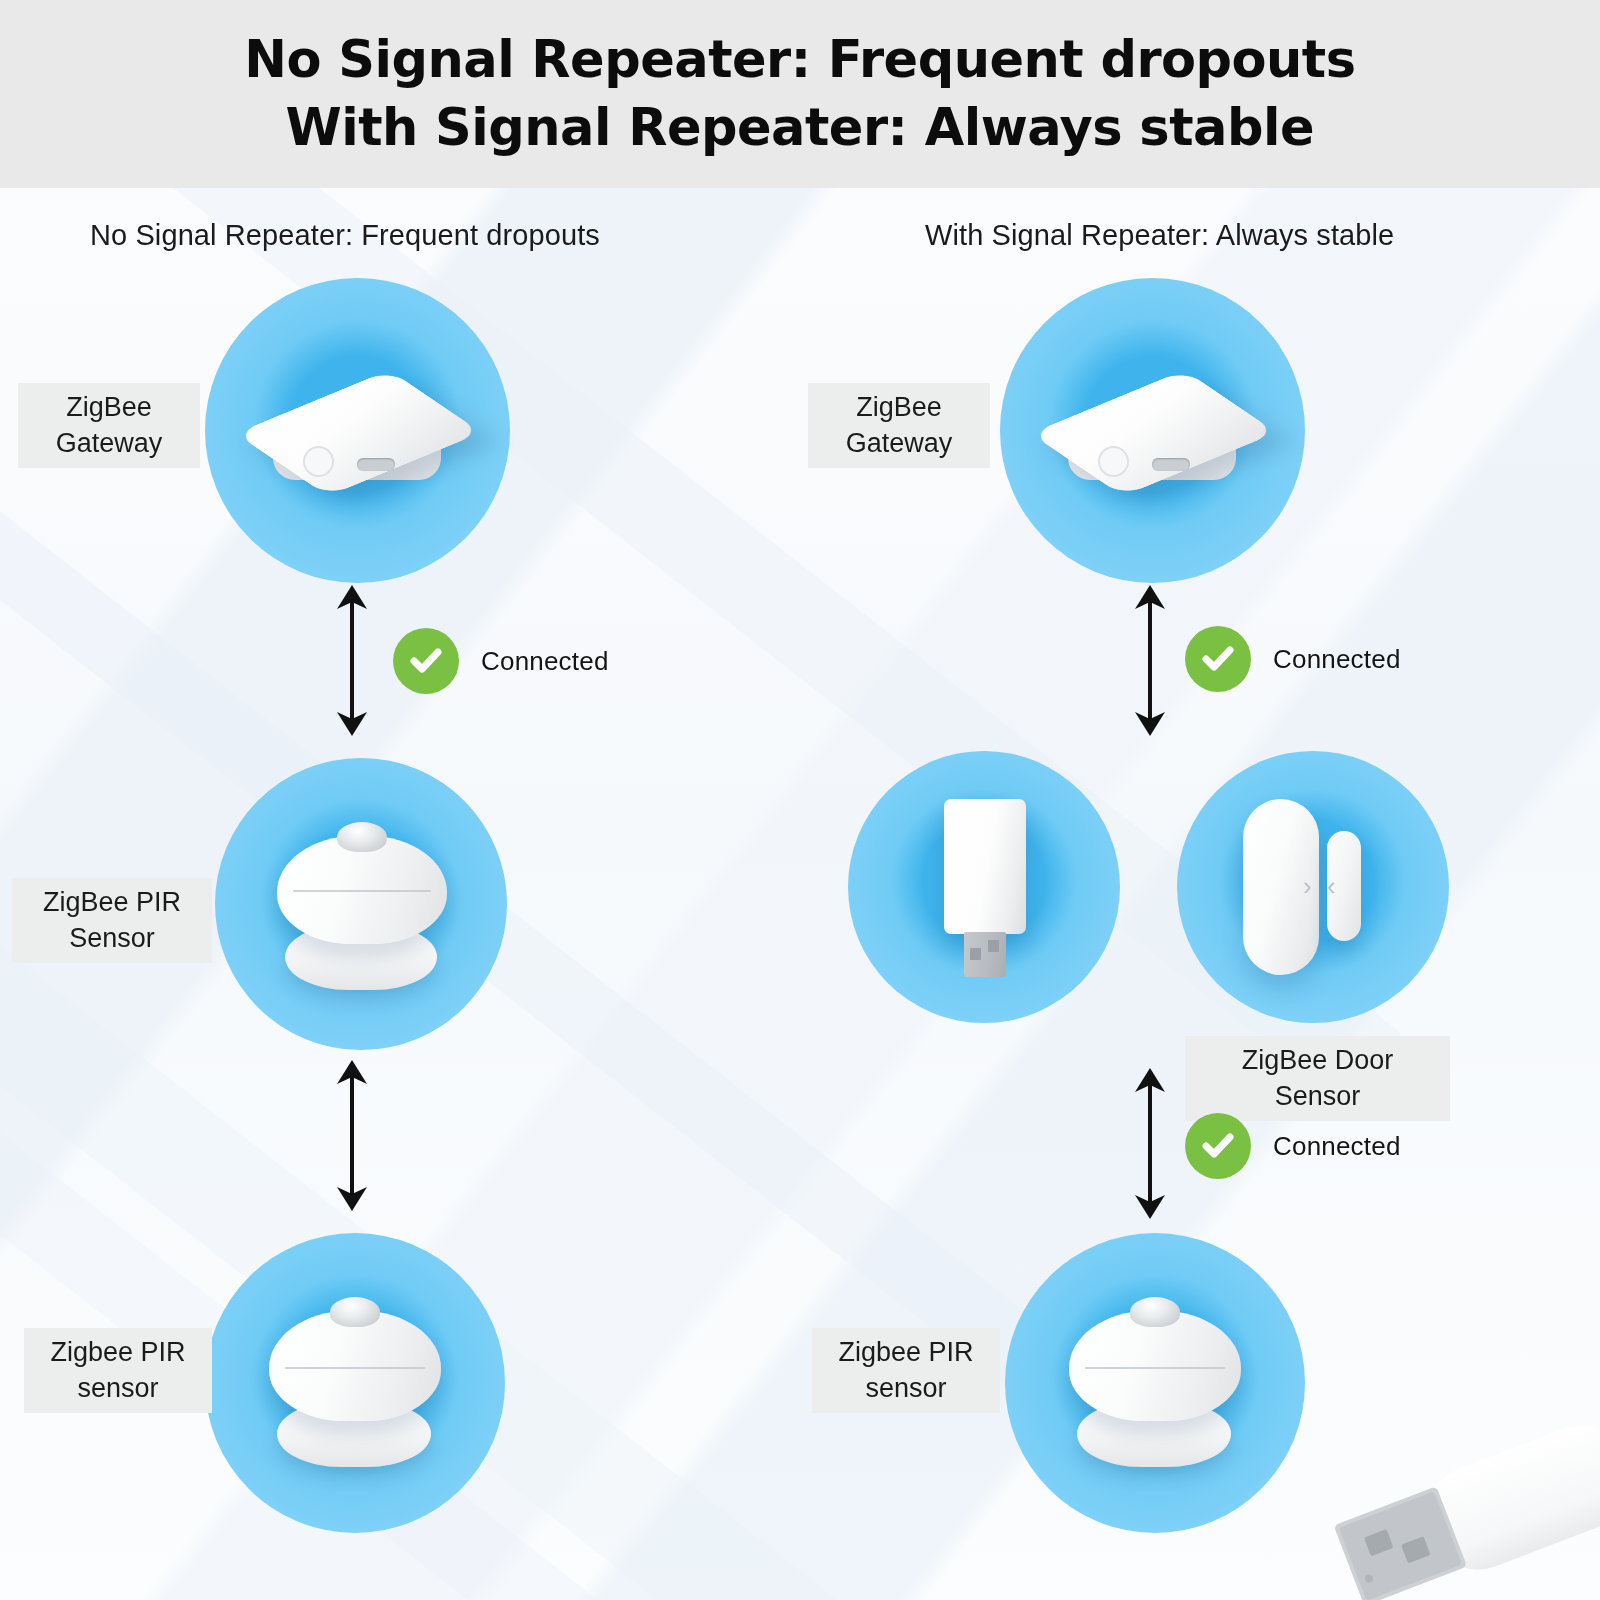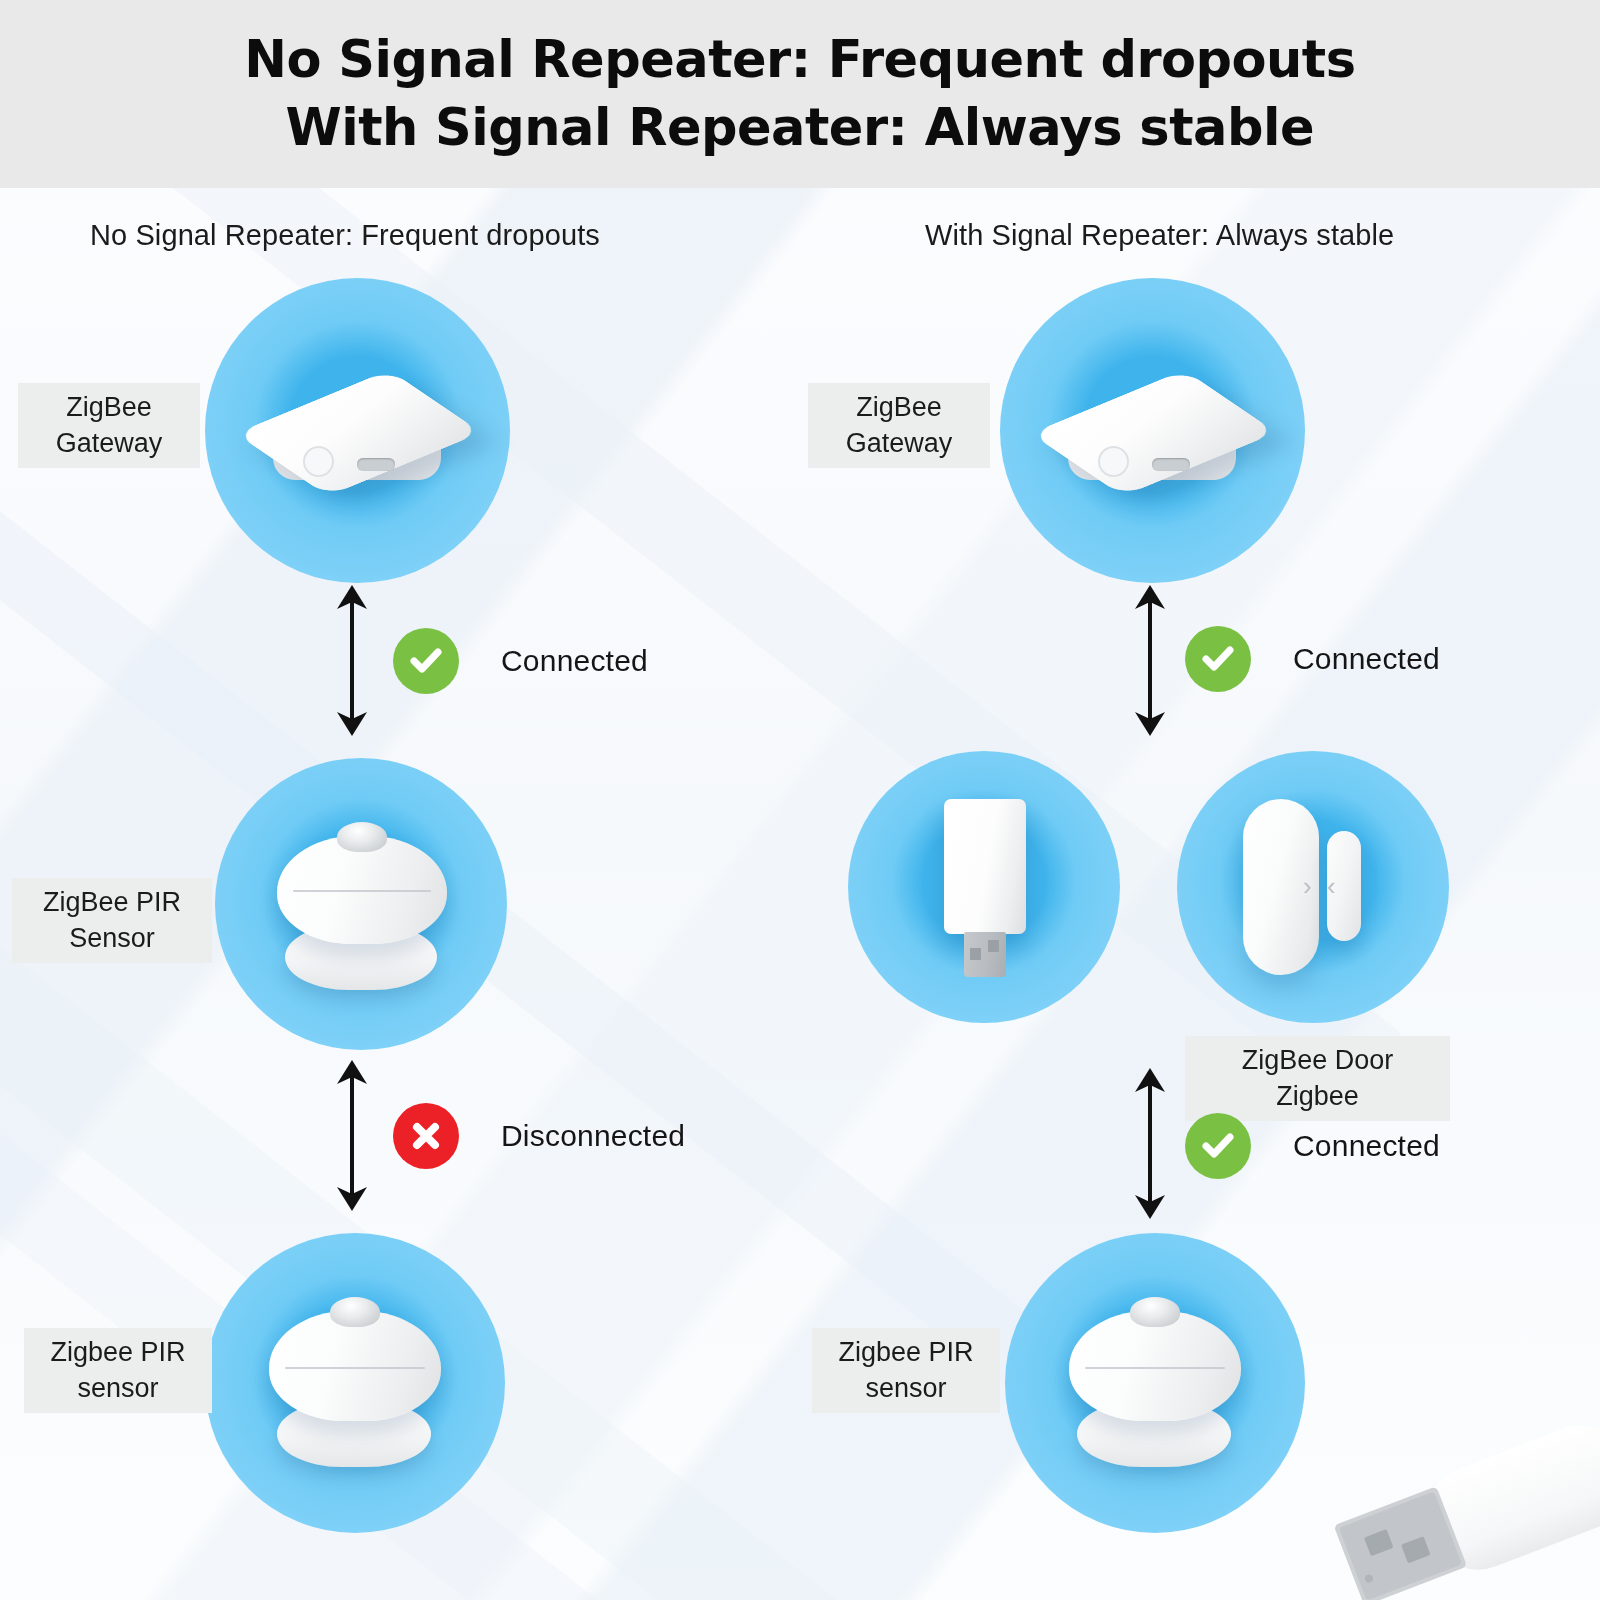--- a/index.html
+++ b/index.html
@@ -145,21 +145,21 @@
 
   
   .status{ position:absolute; display:flex; align-items:center; gap:22px; z-index:15;}
   .status .badge{
     width:66px; height:66px; border-radius:50%;
     display:flex; align-items:center; justify-content:center;
     flex:0 0 auto;
   }
   .badge.ok{ background:#7ac043; }
   .badge.bad{ background:#ec2027; }
-  .status .txt{ font-size:30px; color:#151515; letter-spacing:.2px; white-space:nowrap;margin-left:20px;}
+  .status .txt{ font-size:26px; color:#151515; letter-spacing:.2px; white-space:nowrap;}
 
   
   #corner-usb{ position:absolute; right:-10px; bottom:-20px; width:300px; height:210px; z-index:9;}
 </style>
 </head>
 <body>
 
 <div id="title-banner">
   <div class="tline">No Signal Repeater: Frequent dropouts</div>
   <div class="tline">With Signal Repeater: Always stable</div>
@@ -214,28 +214,20 @@
   </div>
   <div class="dev-label" style="left:12px; top:690px; width:200px;">ZigBee PIR
 Sensor</div>
 
   <div class="arrow" style="left:322px; top:870px; width:60px; height:155px;">
     <svg width="60" height="155" viewBox="0 0 60 155">
       <line x1="30" y1="14" x2="30" y2="141" stroke="#111" stroke-width="4"></line>
       <path d="M30 2 L45 26 L30 19 L15 26 Z" fill="#111"></path>
       <path d="M30 153 L45 129 L30 136 L15 129 Z" fill="#111"></path>
     </svg>
-  </div>
-  <div class="status" style="left:393px; top:915px;">
-    <div class="badge bad">
-      <svg width="42" height="42" viewBox="0 0 42 42">
-        <path d="M12 12 L30 30 M30 12 L12 30" stroke="#fff" stroke-width="8" fill="none" stroke-linecap="round"></path>
-      </svg>
-    </div>
-    <div class="txt">Disconnected</div>
   </div>
 
   <div class="node" style="left:205px; top:1045px; width:300px; height:300px;">
     <div class="halo" style="left:0; top:0; width:300px; height:300px;"></div>
     <div style="position:absolute; left:64px; top:62px; width:172px; height:178px;">
       <div class="pir-base" style="left:8px;  top:106px; width:154px; height:66px;"></div>
       <div class="pir-body" style="left:0px;  top:16px;  width:172px; height:110px;"></div>
       <div class="pir-seam" style="left:16px; top:72px;  width:140px;"></div>
       <div class="pir-dome" style="left:61px; top:2px; width:50px; height:30px;"></div>
     </div>
@@ -284,21 +276,21 @@
 
   <div class="node" style="left:1177px; top:563px; width:272px; height:272px;">
     <div class="halo" style="left:0; top:0; width:272px; height:272px;"></div>
     <div style="position:absolute; left:62px; top:42px; width:148px; height:186px;">
       <div class="ds-big" style="left:4px;  top:6px;  width:76px; height:176px;"></div>
       <div class="ds-small" style="left:88px; top:38px; width:34px; height:110px;"></div>
       <div class="ds-mark" style="left:64px; top:80px;">›</div>
       <div class="ds-mark" style="left:88px; top:80px;">‹</div>
     </div>
   </div>
-  <div class="dev-label" style="left:1185px; top:848px; width:265px;">ZigBee Door Zigbee</div>
+  <div class="dev-label" style="left:1185px; top:848px; width:265px;">ZigBee Door Sensor</div>
 
   <div class="arrow" style="left:1120px; top:878px; width:60px; height:155px;">
     <svg width="60" height="155" viewBox="0 0 60 155">
       <line x1="30" y1="14" x2="30" y2="141" stroke="#111" stroke-width="4"></line>
       <path d="M30 2 L45 26 L30 19 L15 26 Z" fill="#111"></path>
       <path d="M30 153 L45 129 L30 136 L15 129 Z" fill="#111"></path>
     </svg>
   </div>
   <div class="status" style="left:1185px; top:925px;">
     <div class="badge ok">

